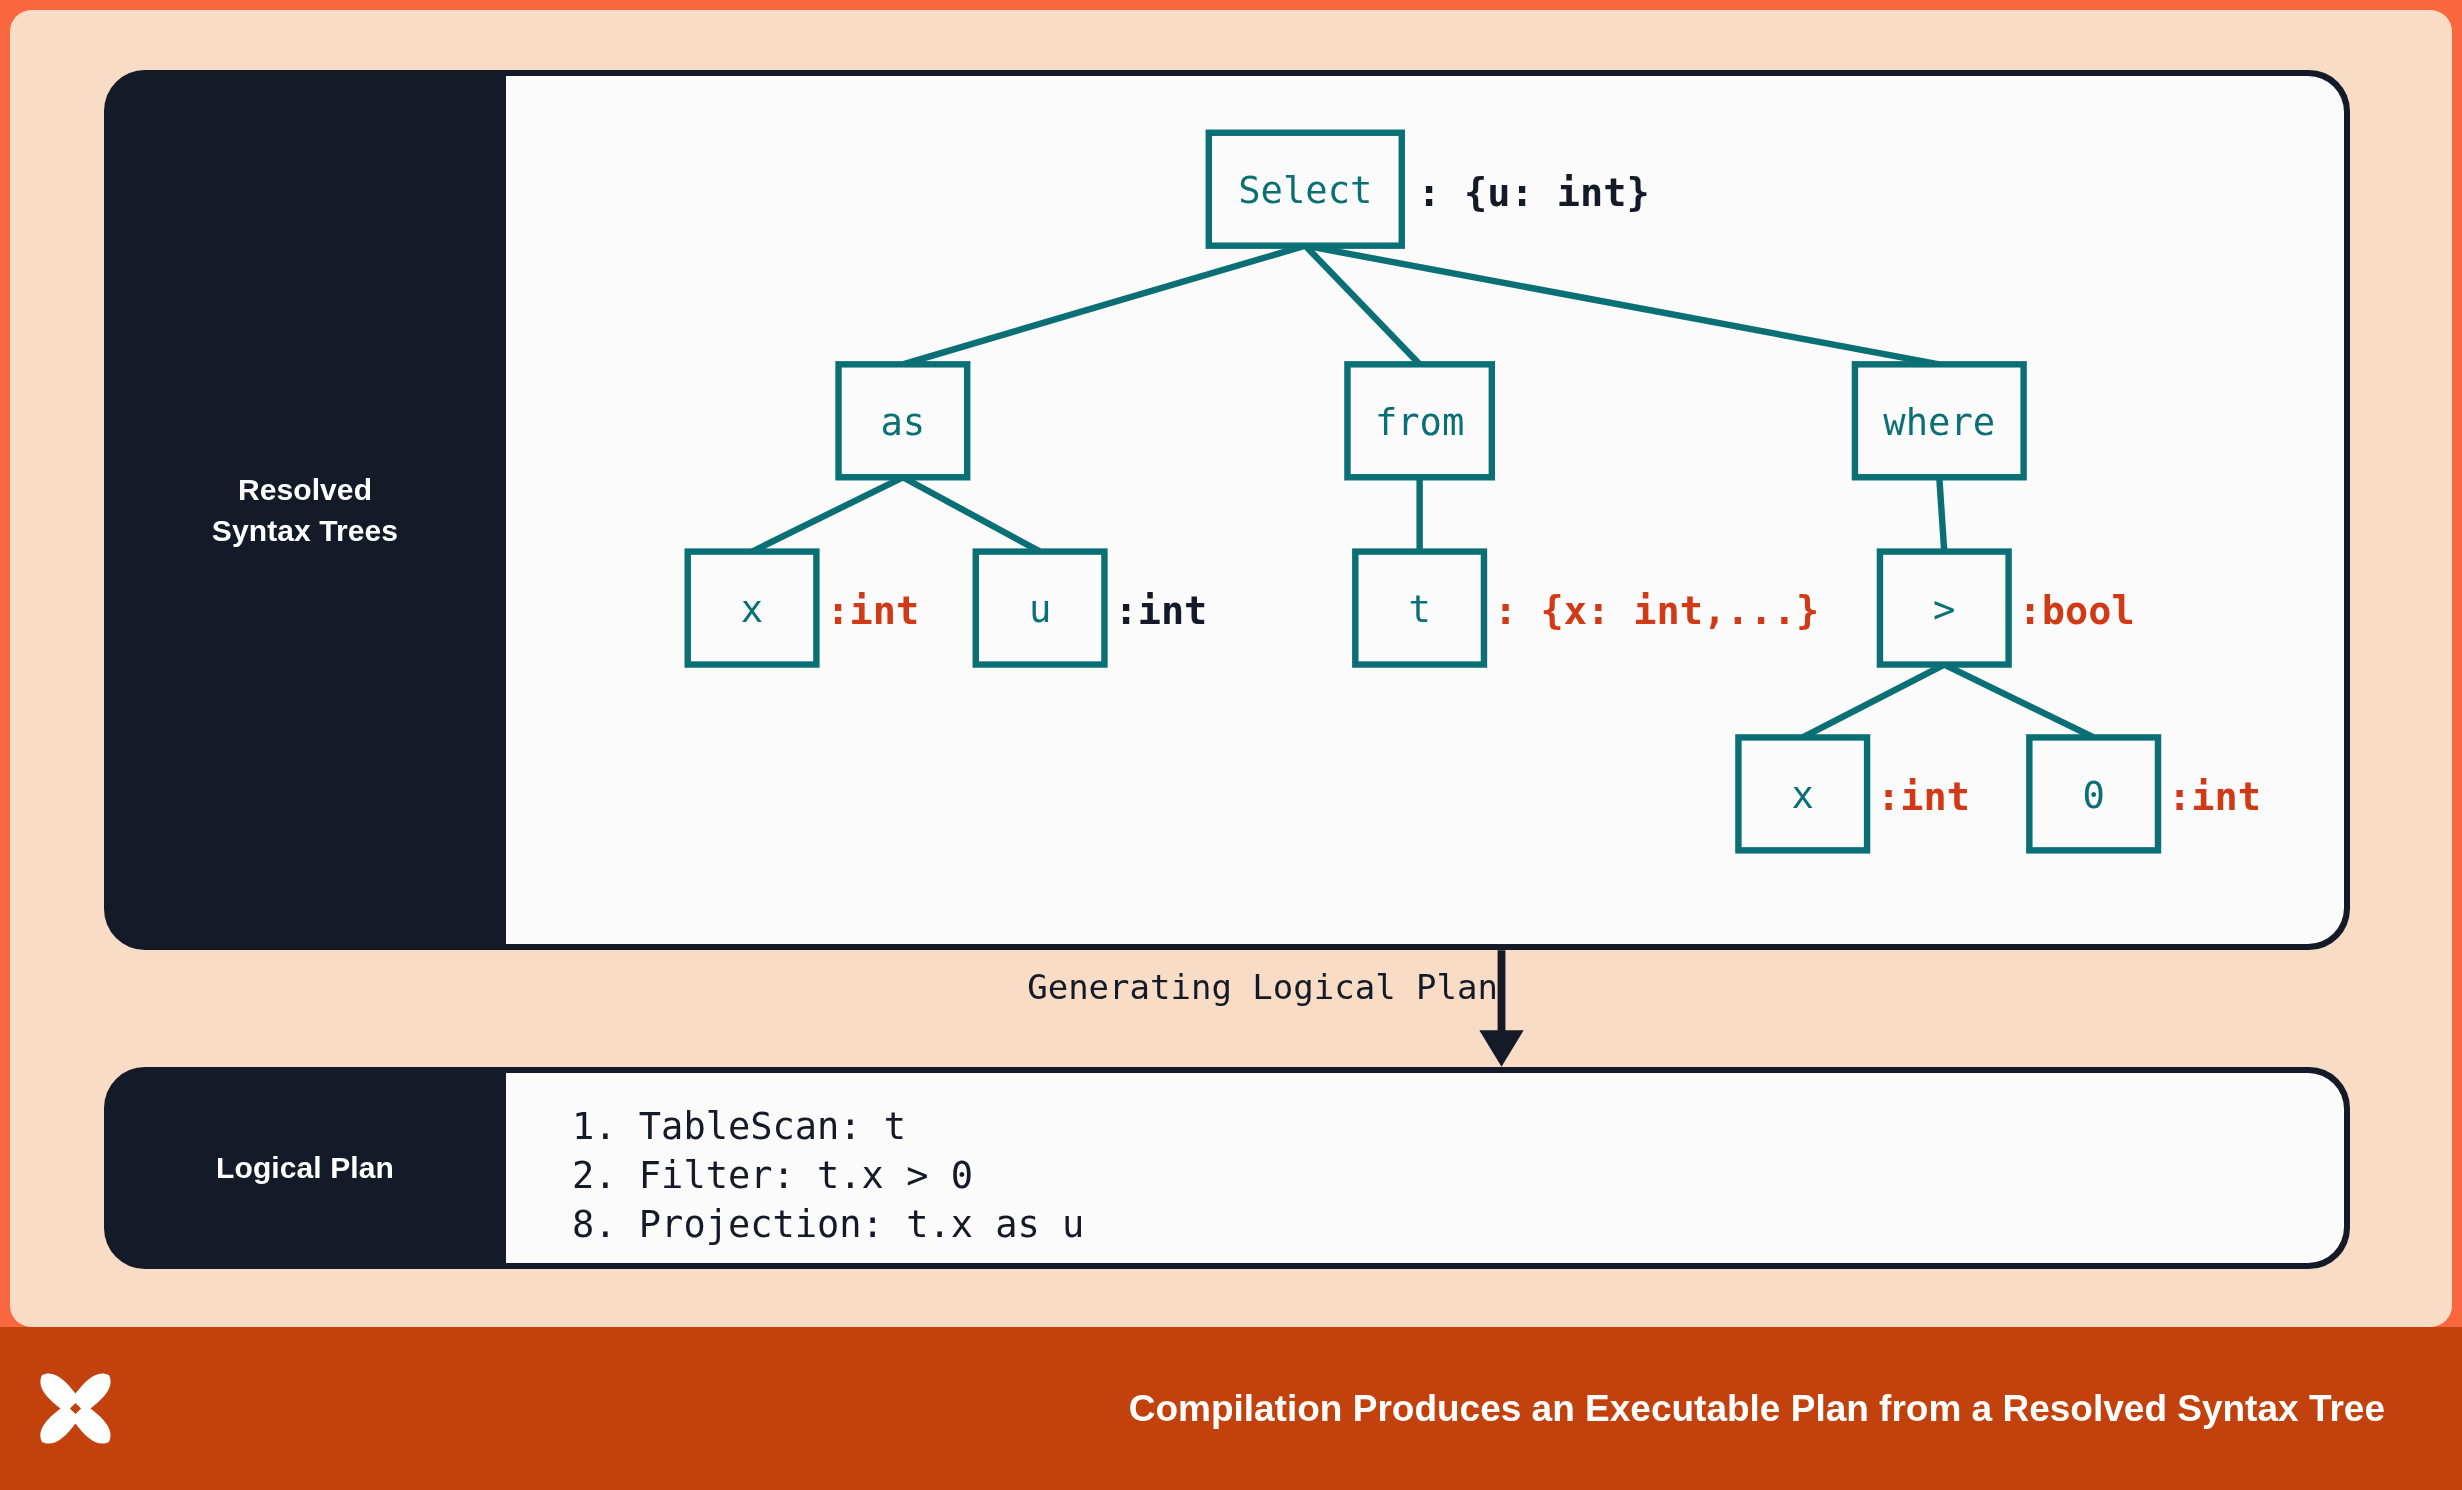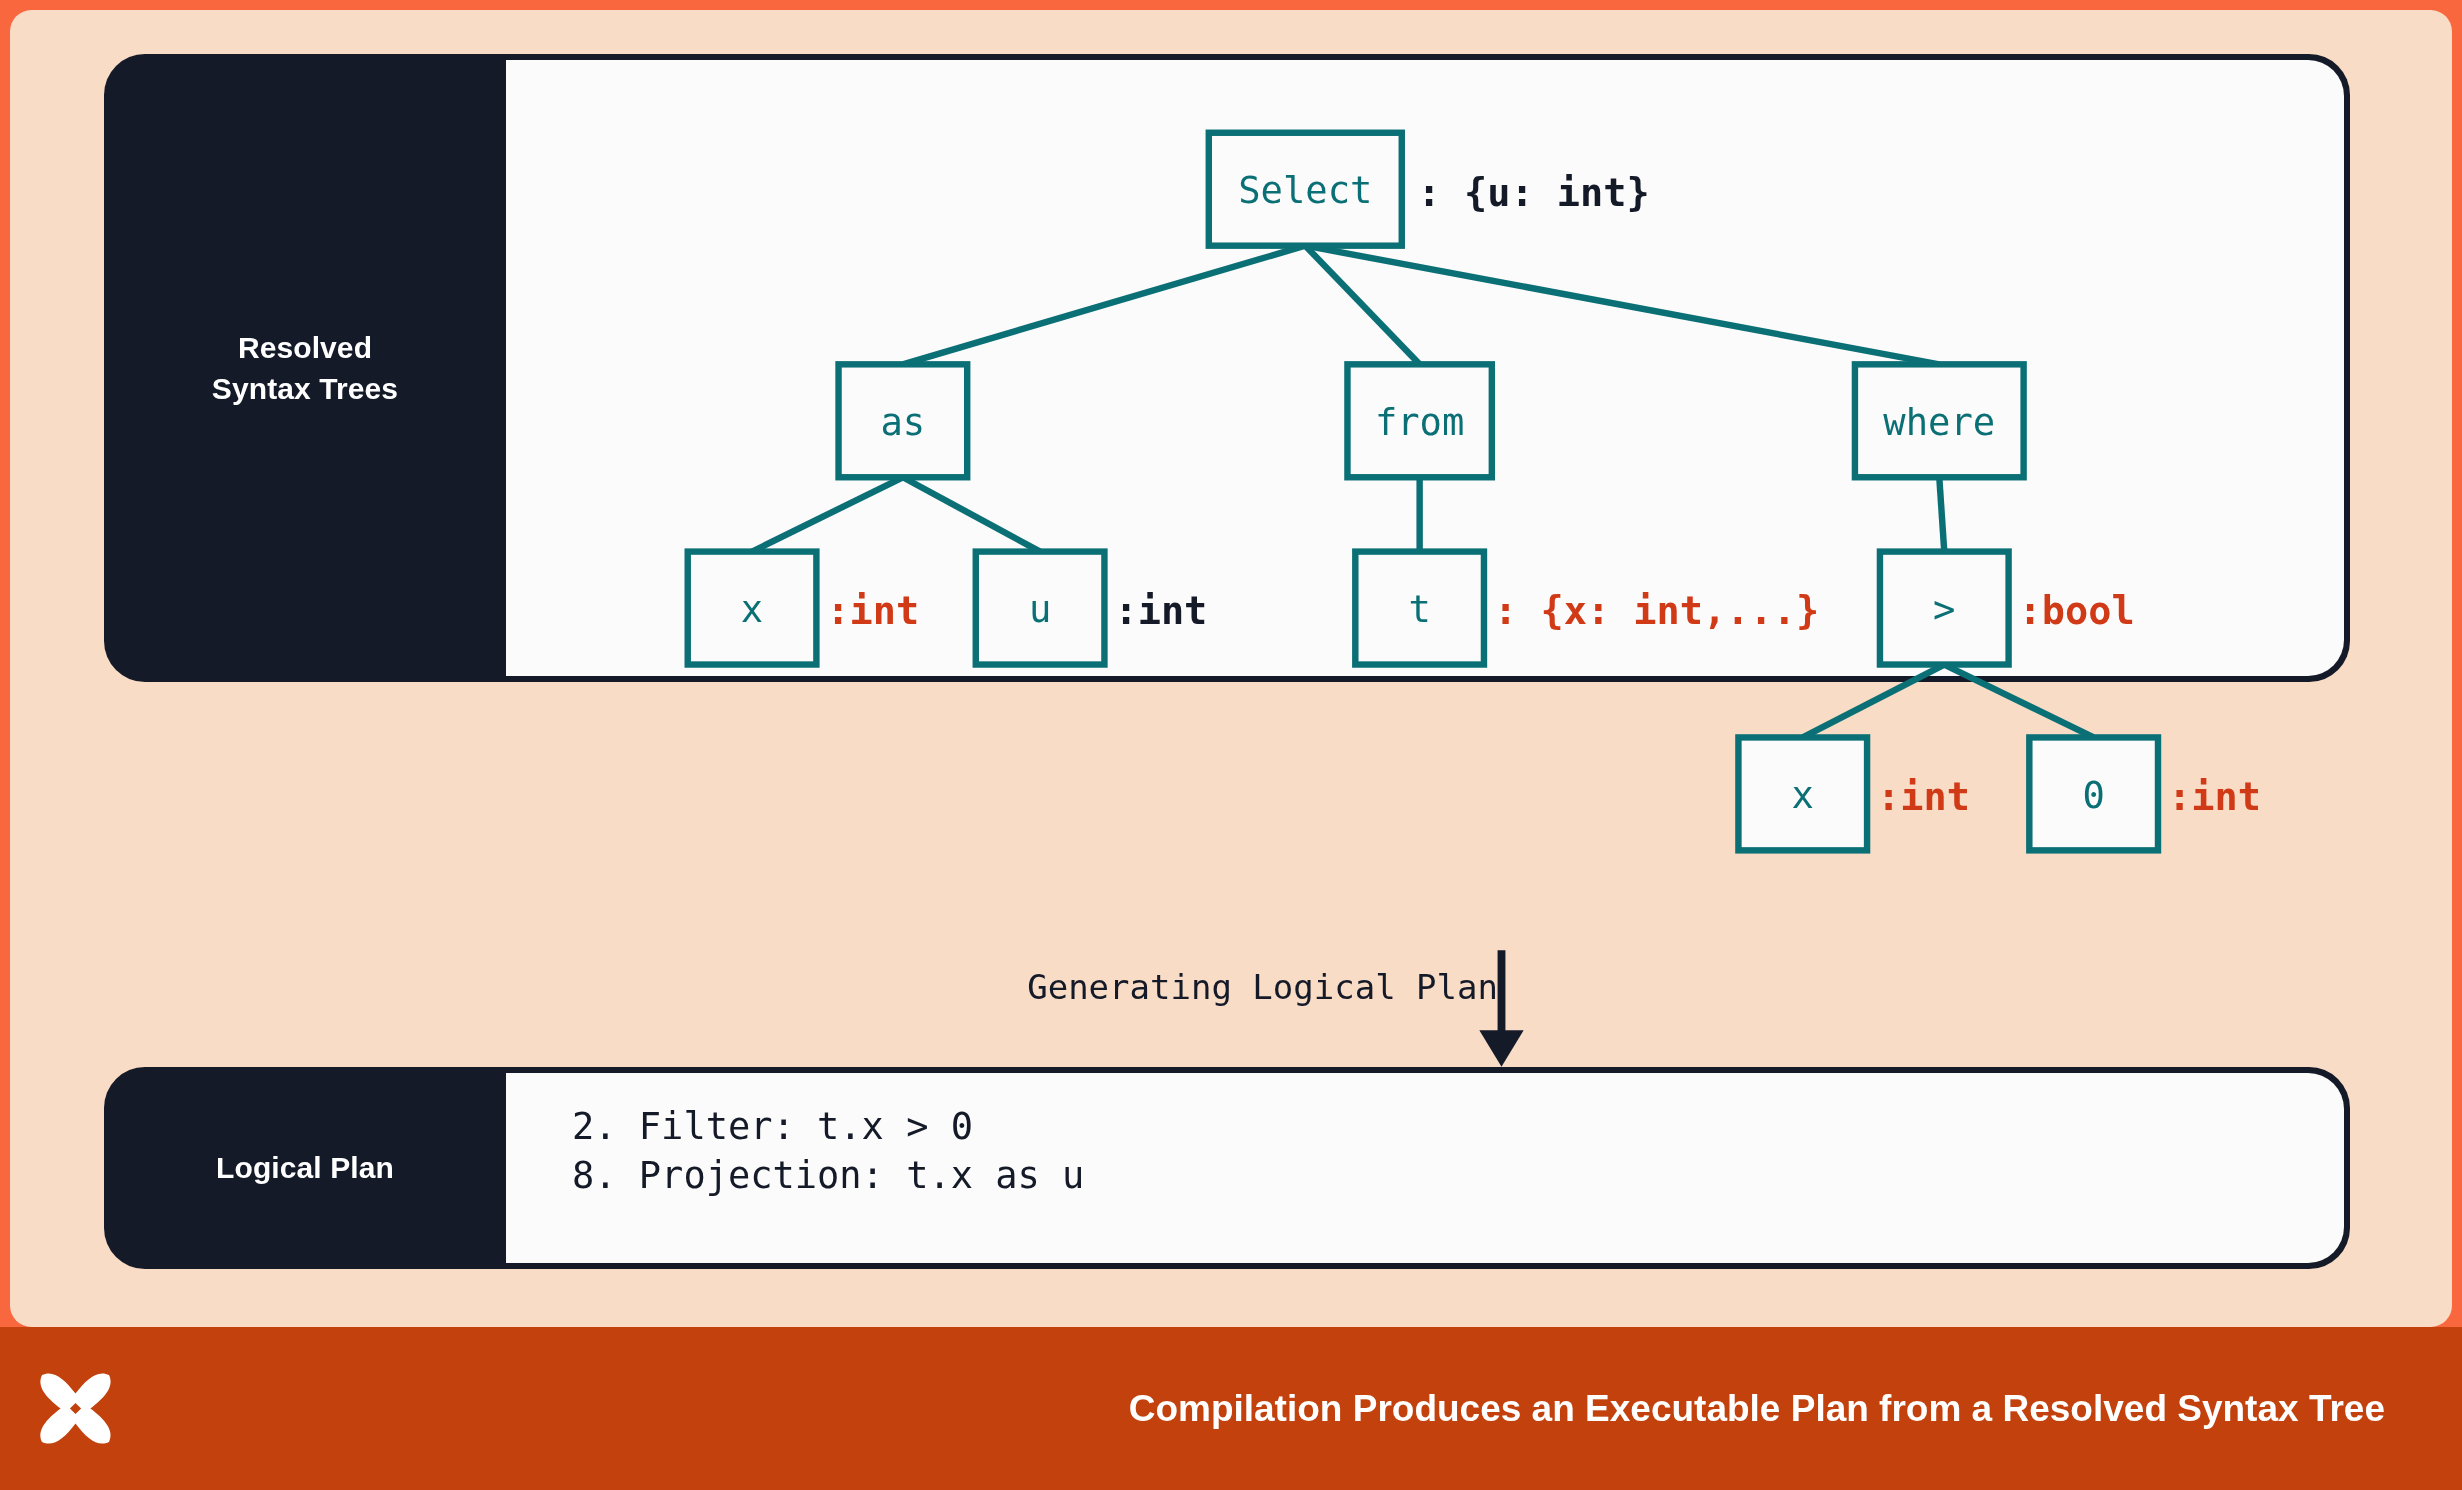--- a/index.html
+++ b/index.html
@@ -51,21 +51,21 @@
   }
   .panel-body {
     position: absolute;
     top: 6.4px;
     bottom: 6.4px;
     right: 6.4px;
     background: #FCFBFB;
   }
 
   
-  #panel-rst { left: 104px; top: 54px; width: 2246px; height: 628px; }
+  #panel-rst { left: 104px; top: 70px; width: 2246px; height: 880px; }
   #panel-rst .panel-label { width: 402px; font-size: 30px; }
   #panel-rst .panel-body  { left: 402px; border-radius: 0 36px 36px 0; }
 
   
   #panel-plan { left: 104px; top: 1067px; width: 2246px; height: 202px; }
   #panel-plan .panel-label { width: 402px; font-size: 30px; border-radius: 20px; }
   #panel-plan .panel-body  { left: 402px; border-radius: 0 36px 36px 0; }
 
   
   #tree-svg {
@@ -224,20 +224,21 @@
     </svg>
     <div id="transition-caption">Generating Logical Plan</div>
   </div>
 
   <div class="panel" id="panel-plan">
     <div class="panel-label">Logical Plan</div>
     <div class="panel-body"></div>
   </div>
 
   <div id="plan-list">
+      <div class="plan-line">1. TableScan: t</div>
       <div class="plan-line">2. Filter: t.x &gt; 0</div>
       <div class="plan-line">8. Projection: t.x as u</div>
     </div>
 
   <div id="footer">
     <svg id="footer-logo" viewBox="0 0 100 100">
       <path d="M14 14 C26 8 38 18 50 34 C62 18 74 8 86 14 C92 26 82 38 66 50
                C82 62 92 74 86 86 C74 92 62 82 50 66 C38 82 26 92 14 86
                C8 74 18 62 34 50 C18 38 8 26 14 14 Z
                M50 44 L56 50 L50 56 L44 50 Z" fill="#FFFFFF" fill-rule="evenodd"></path>

